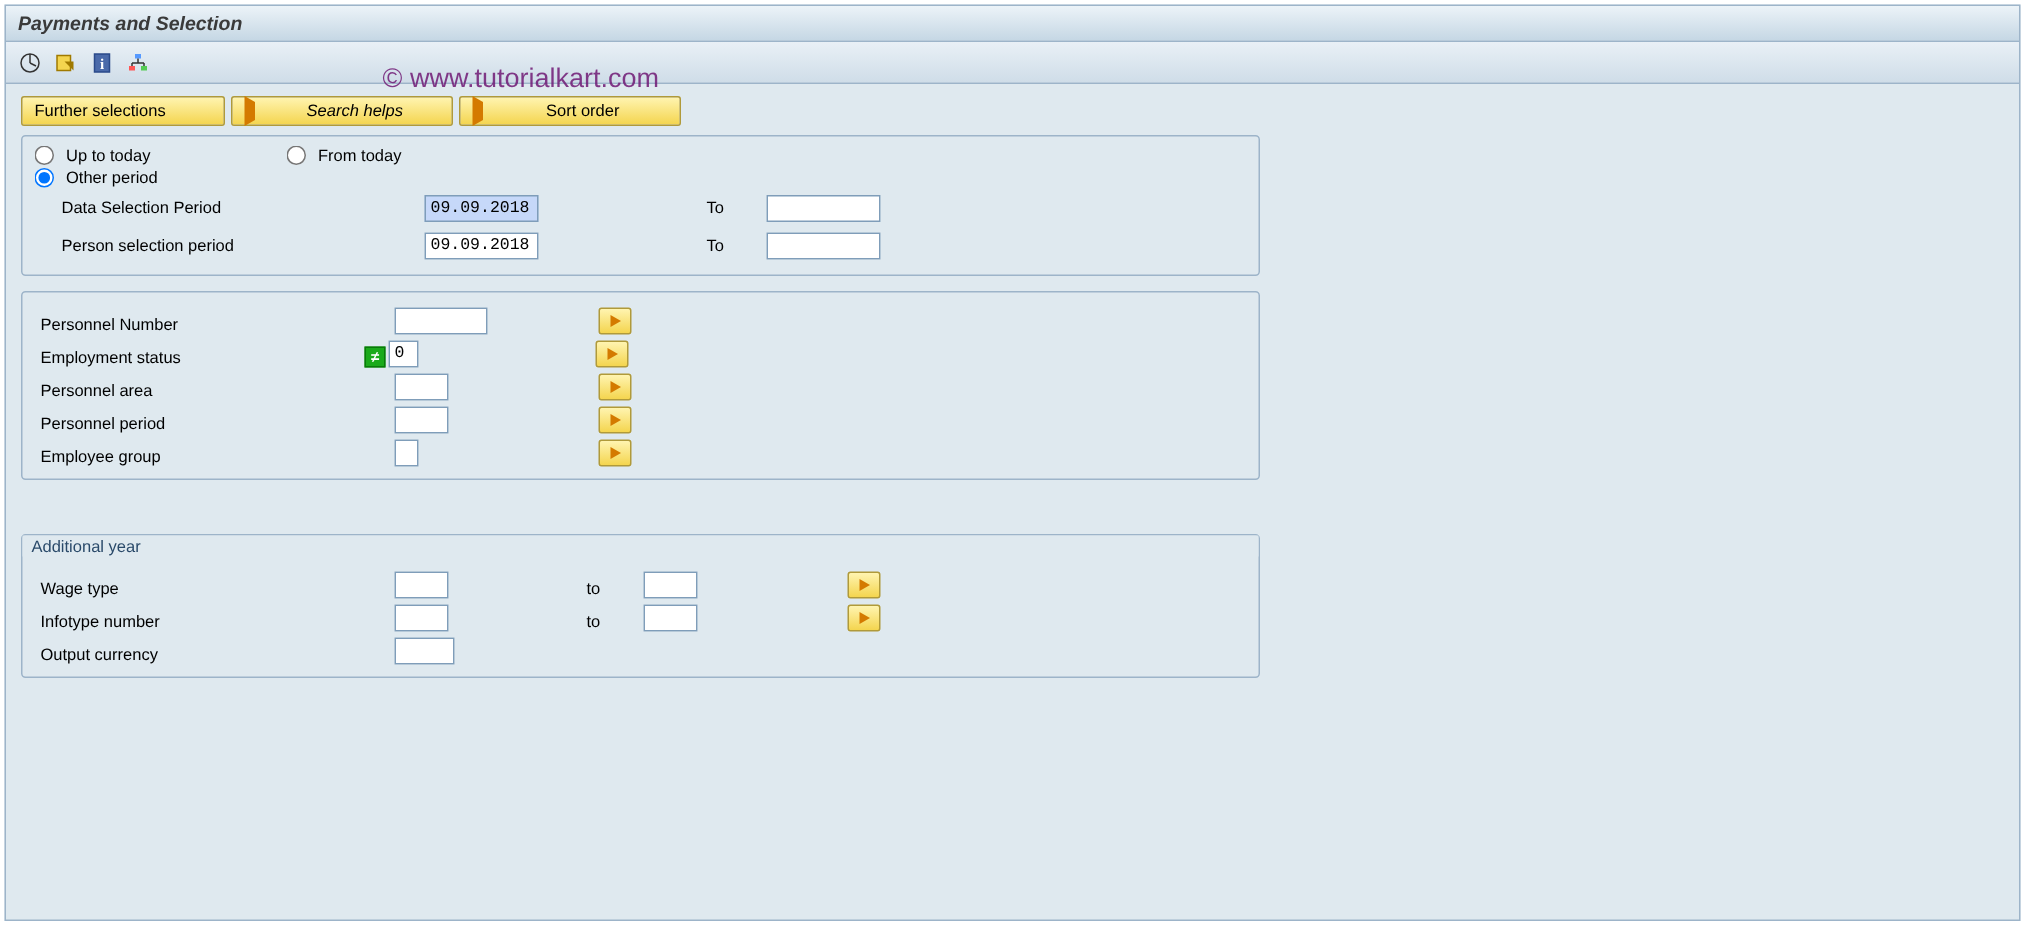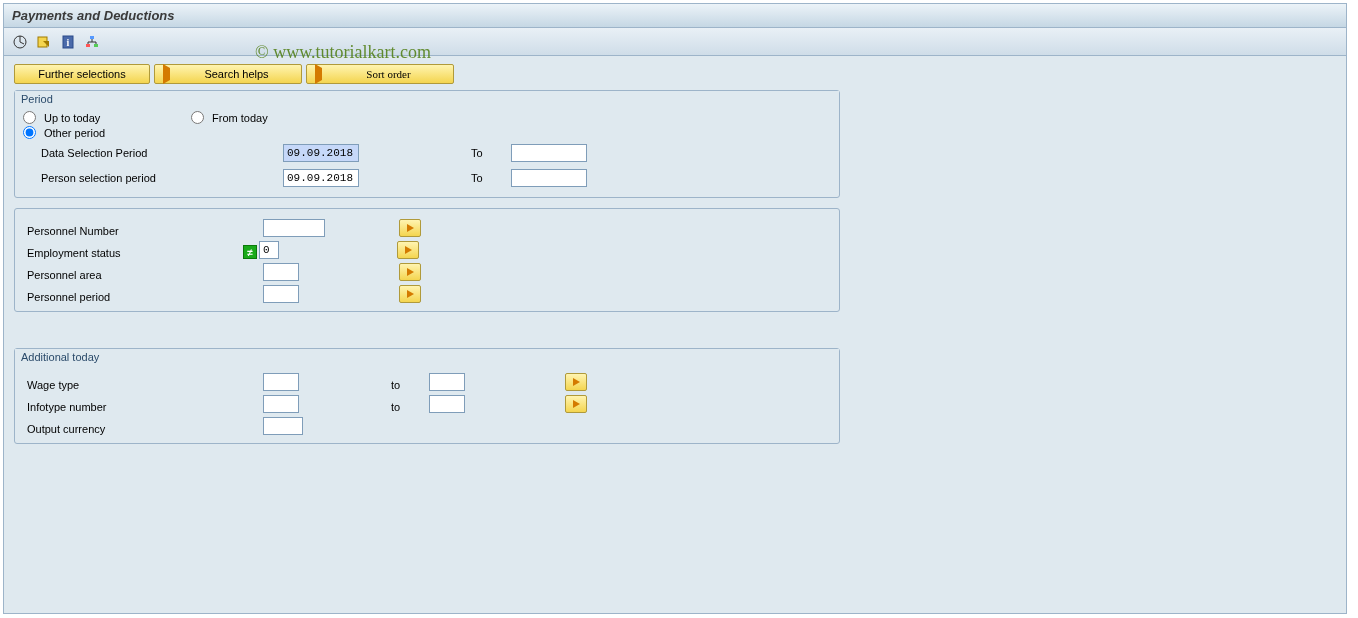--- a/index.html
+++ b/index.html
@@ -40,38 +40,38 @@
   }
   .tbtn {
     width: 20px; height: 18px;
     display: flex; align-items: center; justify-content: center;
     border: 1px solid transparent;
     cursor: pointer;
   }
   .watermark {
     position: absolute;
     left: 255px; top: 42px;
-    color: #4d7c0f;
-    font-family: Liberation Serif, serif;
+    color: #701a75;
+    font-family: Liberation Sans, sans-serif;
     font-size: 18px;
     opacity: 0.85;
     pointer-events: none;
   }
   .content {
     padding: 8px 10px;
   }
   .btnrow { display:flex; gap:4px; margin-bottom:6px;}
   .ybtn {
     background: linear-gradient(#fff4b0, #f4d54f);
     border: 1px solid #b09a3a;
     border-radius: 2px;
     height: 20px;
     display: flex;
     align-items: center;
-    justify-content: center;
+    justify-content: flex-start;
     font-size: 11px;
     cursor: pointer;
     padding: 0 8px;
   }
   .ybtn .arr { margin-right:10px; }
   .group {
     border: 1px solid #9db4c9;
     border-radius: 3px;
     margin-bottom: 10px;
     background: #dfe9ef;
@@ -137,21 +137,21 @@
     border-bottom:4px solid transparent;
     border-left:7px solid #d47a00;
   }
   .gap { height: 26px;}
   svg { display:block;}
 </style>
 </head>
 <body>
 
 <div class="outer">
-  <div class="title-bar">Payments and Deductions</div>
+  <div class="title-bar">Payments and Selection</div>
 
   <div class="toolbar">
     <div class="tbtn" title="Execute">
       <svg width="16" height="16">
           <circle cx="8" cy="8" r="6" fill="none" stroke="#333" stroke-width="1"></circle>
           <line x1="8" y1="2" x2="8" y2="8" stroke="#333"></line>
           <line x1="8" y1="8" x2="12" y2="10" stroke="#333"></line>
         </svg>
     </div>
     <div class="tbtn" title="Get Variant">
@@ -179,32 +179,31 @@
     </div>
   </div>
 
   <div class="watermark">© www.tutorialkart.com</div>
 
   <div class="content">
     <div class="btnrow">
       <div class="ybtn" style="width:136px">
           <span>Further selections</span>
         </div>
+      <div class="ybtn" style="width:148px; justify-content:flex-start;font-style:italic;">
+          <span class="arr"><span class="arrow-right"></span></span>
+          <span style="flex:1;text-align:center;">Search helps</span>
+        </div>
       <div class="ybtn" style="width:148px; justify-content:flex-start;">
           <span class="arr"><span class="arrow-right"></span></span>
-          <span style="flex:1;text-align:center;">Search helps</span>
-        </div>
-      <div class="ybtn" style="width:148px; justify-content:flex-start;">
-          <span class="arr"><span class="arrow-right"></span></span>
-          <span style="flex:1;text-align:center;font-family:Liberation Serif, serif;">Sort order</span>
+          <span style="flex:1;text-align:center;">Sort order</span>
         </div>
     </div>
 
     <div class="group">
-      <div class="group-title">Period</div>
       <div class="group-body">
         <div class="radio-row">
           <div class="radio-col1">
               <label class="radiolbl">
                 <input type="radio" name="period" style="">
                 <span>Up to today</span>
               </label>
             </div>
           <div class="radio-col2">
               <label class="radiolbl">
@@ -269,27 +268,36 @@
         </div>
         <div class="sel-row">
           <div class="lbl">Personnel period</div>
           <div style="width:20px"></div>
           <input class="txt-in" style="width: 36px;" value="">
           <div style="width:98px"></div>
           <div class="multi-btn">
               <span class="arrow-right"></span>
             </div>
         </div>
+        <div class="sel-row">
+          <div class="lbl">Employee group</div>
+          <div style="width:20px"></div>
+          <input class="txt-in" style="width: 16px;" value="">
+          <div style="width:118px"></div>
+          <div class="multi-btn">
+              <span class="arrow-right"></span>
+            </div>
+        </div>
       </div>
     </div>
 
     <div class="gap"></div>
 
     <div class="group">
-      <div class="group-title">Additional today</div>
+      <div class="group-title">Additional year</div>
       <div class="group-body">
         <div class="sel-row">
           <div class="lbl">Wage type</div>
           <div style="width:20px"></div>
           <input class="txt-in" style="width: 36px;" value="">
           <div style="width:92px"></div>
           <div style="width:38px">to</div>
           <input class="txt-in" style="width: 36px;" value="">
           <div style="width:98px"></div>
           <div class="multi-btn">

